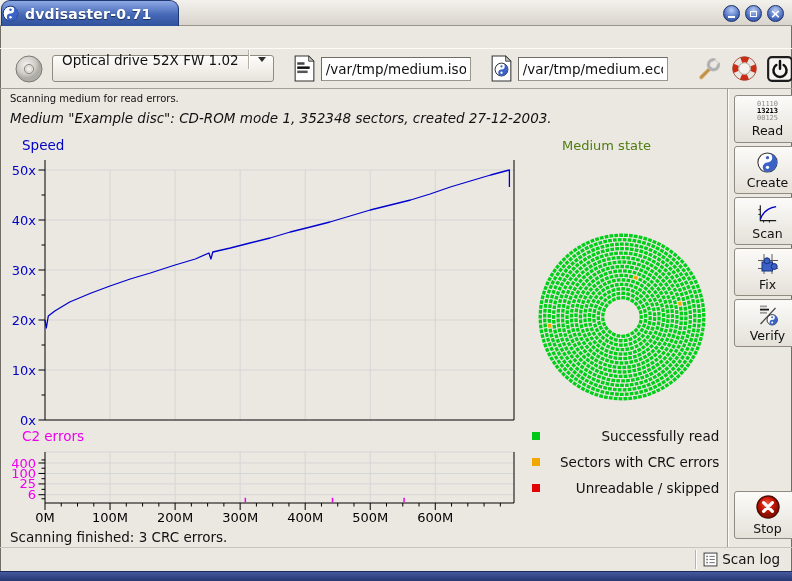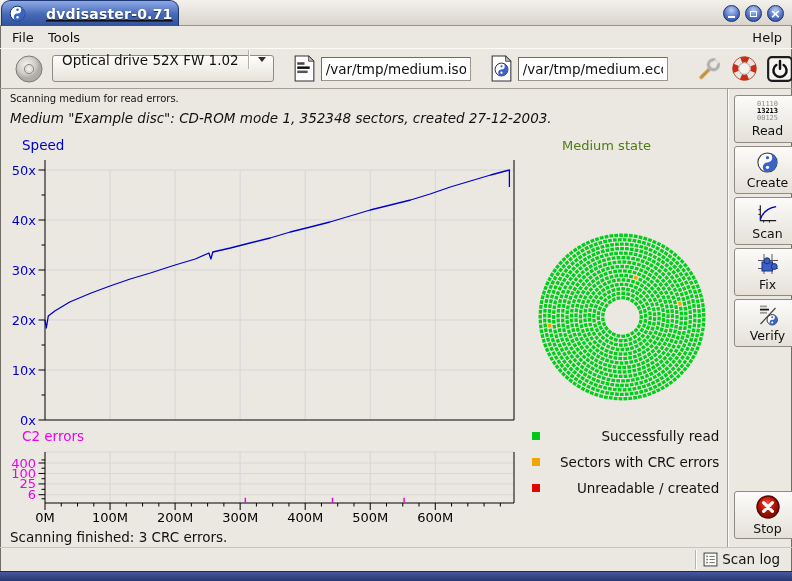--- a/index.html
+++ b/index.html
@@ -6,21 +6,21 @@
   .win{position:relative;width:792px;height:581px;background:#ebe8e2;
        font-family:"DejaVu Sans","Liberation Sans",sans-serif;color:#111;
        overflow:hidden;box-shadow:inset 0 0 0 1px #716e67;}
 
   
   .titlebar{position:absolute;left:0;top:0;width:792px;height:26px;
             background:linear-gradient(#f3f1ec,#d9d5cd);border-bottom:1px solid #9a958c;box-sizing:border-box;}
   .title-tab{position:absolute;left:1px;top:0;height:26px;width:178px;
              background:linear-gradient(#8ea9e6,#4568b6 55%,#31529c);
              border:1px solid #1d3873;border-bottom:none;border-radius:9px 9px 0 0;
-             display:flex;align-items:center;gap:20px;padding-left:7px;box-sizing:border-box;text-decoration:underline;}
+             display:flex;align-items:center;gap:6px;box-sizing:border-box;}
   .title-text{color:#fff;font-weight:bold;font-size:14px;text-shadow:0 1px 1px #1a2c55;letter-spacing:.2px;}
   .winbtns{position:absolute;right:8px;top:5px;display:flex;gap:5px;}
   .wbtn{width:17px;height:17px;border-radius:50%;box-sizing:border-box;
         background:radial-gradient(circle at 50% 28%,#b6cbf4,#4a6cc0 62%,#31509a);
         border:1px solid #1c2f60;display:flex;align-items:center;justify-content:center;}
   .g-min{width:7px;height:2px;background:#fff;margin-top:7px;}
   .g-max{width:7px;height:6px;border:1.5px solid #fff;box-sizing:border-box;}
   .g-close{color:#fff;font-size:13px;font-weight:bold;line-height:1;margin-top:-1px;}
 
   
@@ -97,25 +97,20 @@
         </div>
       <div class="wbtn">
           <span class="g-max"></span>
         </div>
       <div class="wbtn">
           <span class="g-close">×</span>
         </div>
     </div>
   </div>
 
-  <div class="menubar">
-    <span class="menu-item m-file">File</span>
-    <span class="menu-item m-tools">Tools</span>
-    <span class="menu-item m-help">Help</span>
-  </div>
 
   <div class="toolbar">
     <span class="tb-icon">
       <svg width="30" height="30" viewBox="0 0 30 30">
         <defs>
             <radialGradient id="cdg" cx="40%" cy="35%">
               <stop offset="0%" stop-color="#f4f3f0"></stop>
               <stop offset="70%" stop-color="#cfcdc8"></stop>
               <stop offset="100%" stop-color="#aeaca7"></stop>
             </radialGradient>
@@ -1264,21 +1259,21 @@
     <div class="legend-row">
       <span class="legend-sq" style="background-color: rgb(0, 200, 24);"></span>
       <span>Successfully read</span>
     </div>
     <div class="legend-row">
       <span class="legend-sq" style="background-color: rgb(240, 168, 0);"></span>
       <span>Sectors with CRC errors</span>
     </div>
     <div class="legend-row">
       <span class="legend-sq" style="background-color: rgb(224, 4, 4);"></span>
-      <span>Unreadable / created</span>
+      <span>Unreadable / skipped</span>
     </div>
   </div>
 
   <div class="finished">Scanning finished: 3 CRC errors.</div>
 
   <div class="sidebar-sep"></div>
 
   <div class="side-btn" style="top:95px">
     <span class="bin-rows">
       <span>01110</span>

